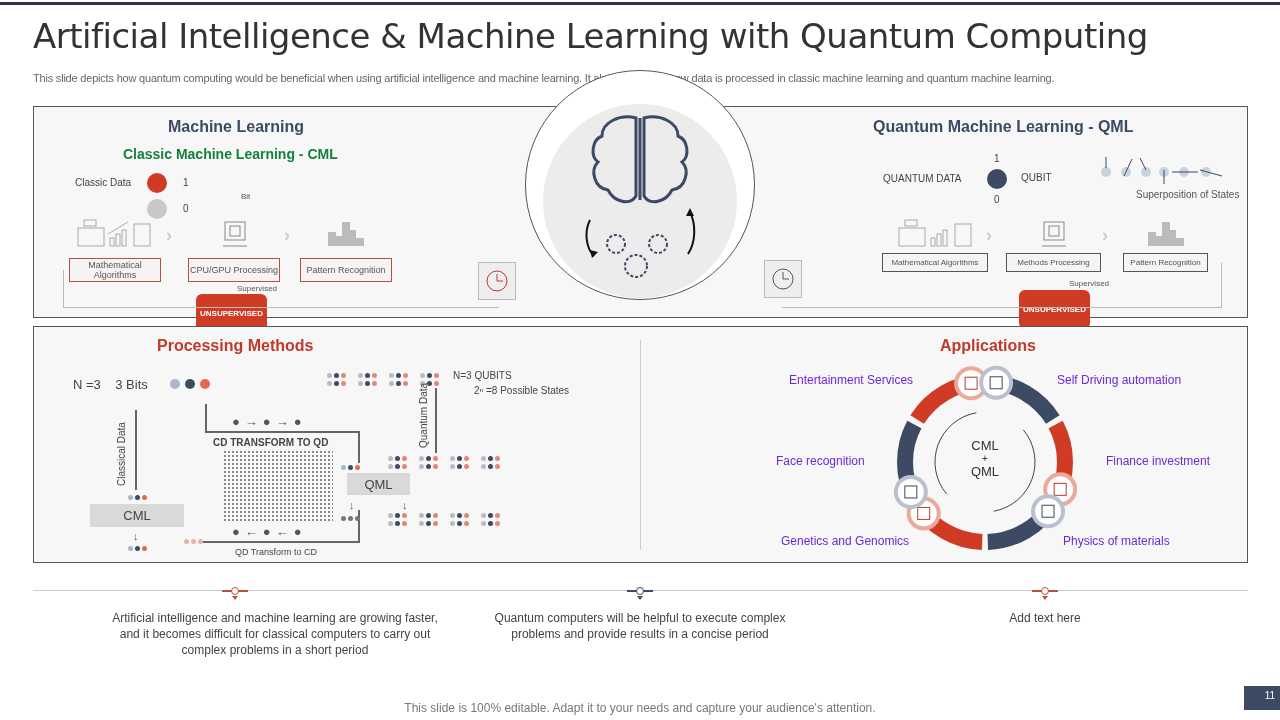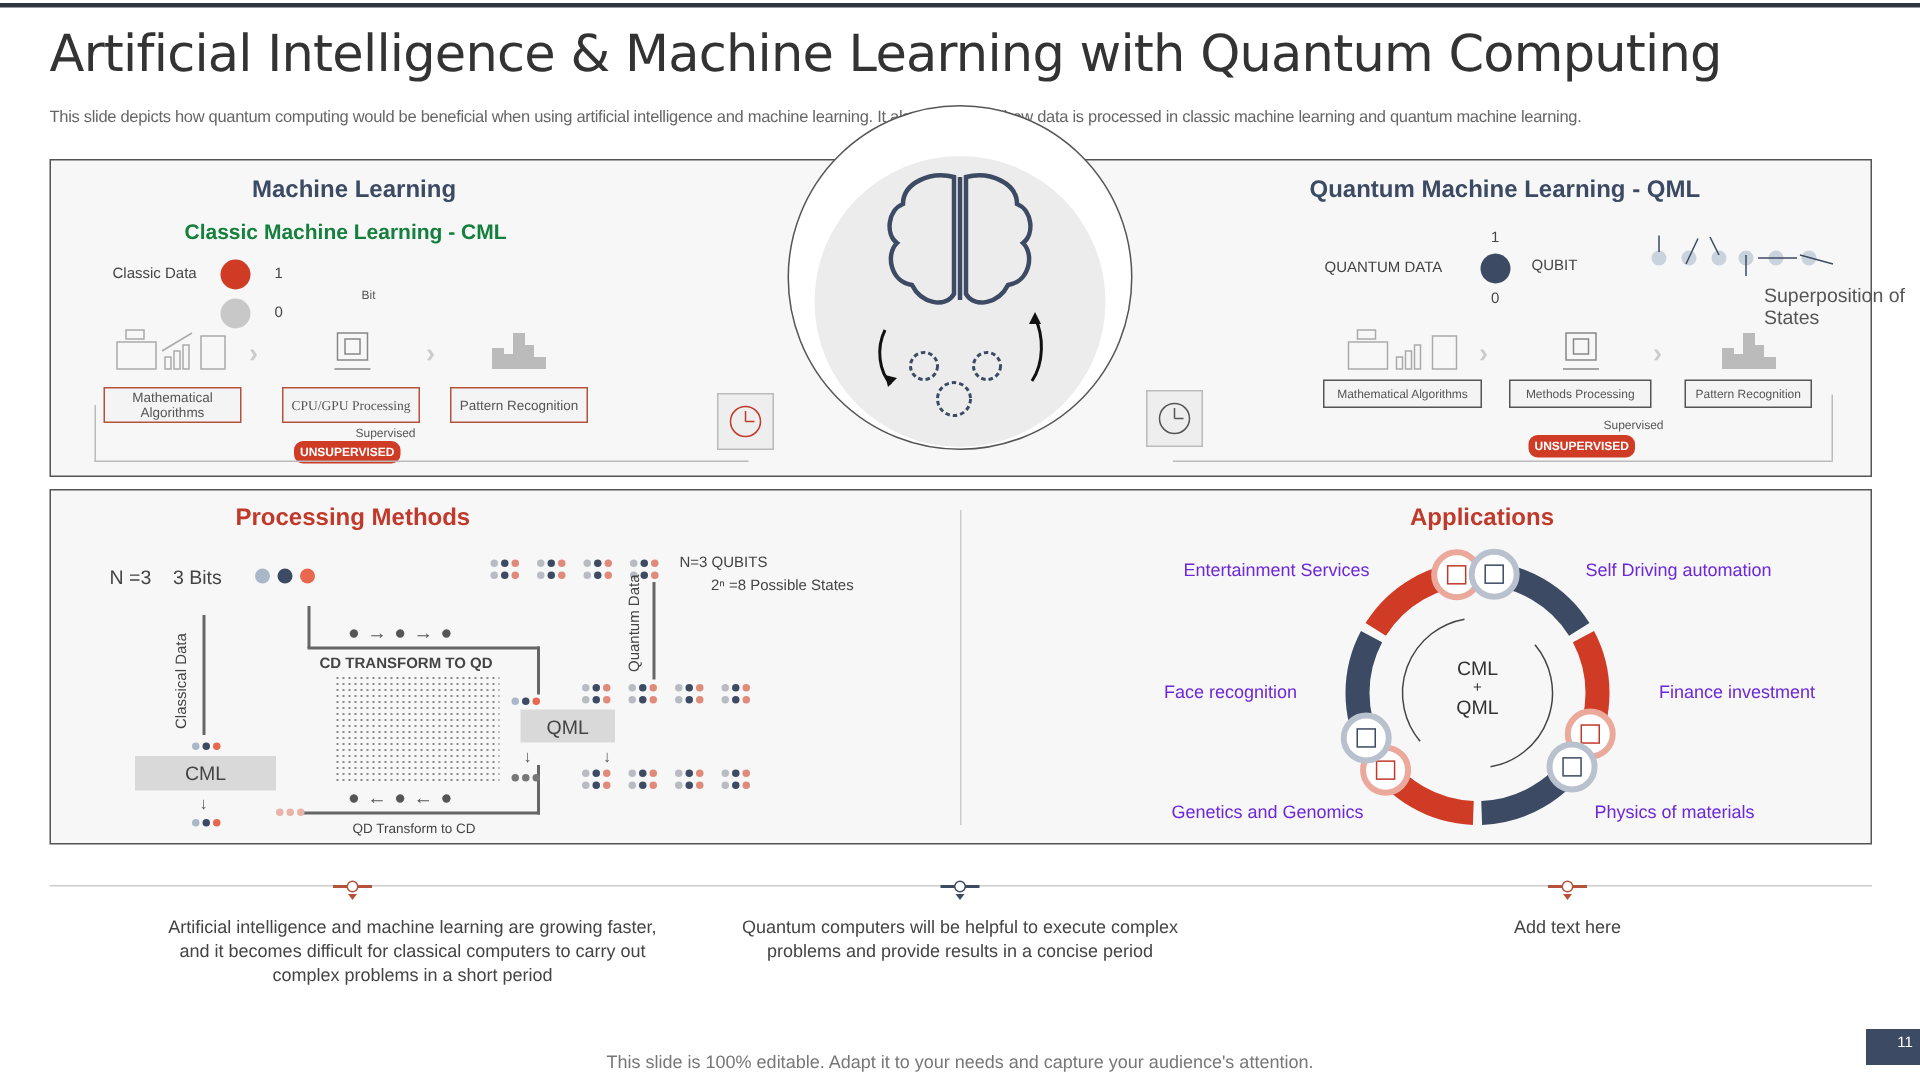--- a/index.html
+++ b/index.html
@@ -14,21 +14,21 @@
 
   .abs { position: absolute; }
   .h-dark { font-weight: bold; color: #3c4a63; font-size: 16px; }
   .h-black { font-weight: bold; color: #15803d; font-size: 14px; }
   .h-red { font-weight: bold; color: #c0392b; font-size: 16px; }
   .small { font-size: 10px; color: #444; }
   .tiny { font-size: 8px; color: #555; margin-left: 32px; }
 
   .step-box { position: absolute; border: 1px solid #b5523b; background: #f4f4f4; font-size: 9px; color: #555; text-align: center; line-height: 10px; display: flex; align-items: center; justify-content: center; }
   .step-box.dark { border-color: #555; }
-  .pill { position: absolute; background: #d03b26; color: #fff; border-radius: 6px; font-size: 8px; padding: 3px 4px; font-weight: bold; }
+  .pill { position: absolute; background: #d03b26; color: #fff; border-radius: 6px; font-size: 8px; padding: 15px 4px; font-weight: bold; }
   .clock-box { position: absolute; width: 38px; height: 38px; border: 1px solid #bbb; background: #eee; display: flex; align-items: center; justify-content: center; }
 
   .circle { position: absolute; border-radius: 50%; }
   .dotrow { position: absolute; display: flex; gap: 2px; }
   .dotrow span { width: 5px; height: 5px; border-radius: 50%; display: inline-block; }
 
   .box-gray { position: absolute; background: #d9d9d9; font-size: 13px; color: #444; display: flex; align-items: center; justify-content: center; }
   .vlabel { position: absolute; transform: rotate(-90deg); transform-origin: left top; font-size: 10px; color: #444; white-space: nowrap; }
 
   .app-label { position: absolute; font-size: 12px; color: #6d28d9; white-space: nowrap; }
@@ -68,21 +68,21 @@
   <rect x="6" y="4" width="20" height="18" fill="none" stroke="#888"></rect>
   <rect x="11" y="8" width="10" height="10" fill="none" stroke="#888"></rect>
   <line x1="4" y1="28" x2="28" y2="28" stroke="#888"></line>
 </svg>
 <div class="abs" style="left:284px;top:225px;color:#ccc;font-size:18px;font-weight:bold;">›</div>
 <svg class="abs" style="left:326px;top:218px;" width="40" height="30">
   <polygon points="2,28 2,14 10,14 10,18 16,18 16,4 24,4 24,12 30,12 30,20 38,20 38,28" fill="#bbb"></polygon>
 </svg>
 
 <div class="step-box" style="left:69px;top:258px;width:92px;height:24px;">Mathematical Algorithms</div>
-<div class="step-box" style="left:188px;top:258px;width:92px;height:24px;font-family:Liberation Serif, serif;">CPU/GPU Processing</div>
+<div class="step-box" style="left:188px;top:258px;width:92px;height:24px;">CPU/GPU Processing</div>
 <div class="step-box" style="left:300px;top:258px;width:92px;height:24px;">Pattern Recognition</div>
 <div class="abs tiny" style="left:205px;top:284px;">Supervised</div>
 <div class="pill" style="left:196px;top:294px;">UNSUPERVISED</div>
 <div class="abs" style="left:63px;top:270px;width:1px;height:38px;background:#bbb;"></div>
 <div class="abs" style="left:63px;top:307px;width:436px;height:1px;background:#bbb;"></div>
 <div class="clock-box" style="left:478px;top:262px;">
   <svg width="24" height="24">
       <circle cx="12" cy="12" r="10" fill="none" stroke="#c0392b"></circle>
       <line x1="12" y1="12" x2="12" y2="5" stroke="#c0392b"></line>
       <line x1="12" y1="12" x2="18" y2="12" stroke="#c0392b"></line>
@@ -117,21 +117,21 @@
     <line x1="24" y1="22" x2="32" y2="5" stroke="#3c4a63"></line>
   <circle cx="46" cy="18" r="5" fill="#c9d3de"></circle>
     <line x1="46" y1="16" x2="40" y2="4" stroke="#3c4a63"></line>
   <circle cx="64" cy="18" r="5" fill="#c9d3de"></circle>
     <line x1="64" y1="16" x2="64" y2="30" stroke="#3c4a63"></line>
   <circle cx="84" cy="18" r="5" fill="#c9d3de"></circle>
     <line x1="72" y1="18" x2="98" y2="18" stroke="#3c4a63"></line>
   <circle cx="106" cy="18" r="5" fill="#c9d3de"></circle>
     <line x1="100" y1="16" x2="122" y2="22" stroke="#3c4a63"></line>
 </svg>
-<div class="abs tiny" style="left:1144px;top:189px;font-size:13px;">Superposition of States</div>
+<div class="abs tiny" style="left:1104px;top:189px;font-size:10px;">Superposition of States</div>
 
 <svg class="abs" style="left:897px;top:218px;" width="80" height="30">
   <rect x="8" y="2" width="12" height="6" fill="none" stroke="#aaa"></rect>
   <rect x="2" y="10" width="26" height="18" fill="none" stroke="#aaa"></rect>
   <rect x="34" y="20" width="4" height="8" fill="none" stroke="#aaa"></rect>
   <rect x="40" y="16" width="4" height="12" fill="none" stroke="#aaa"></rect>
   <rect x="46" y="12" width="4" height="16" fill="none" stroke="#aaa"></rect>
   <rect x="58" y="6" width="16" height="22" fill="none" stroke="#aaa"></rect>
 </svg>
 <div class="abs" style="left:986px;top:225px;color:#ccc;font-size:18px;font-weight:bold;">›</div>

